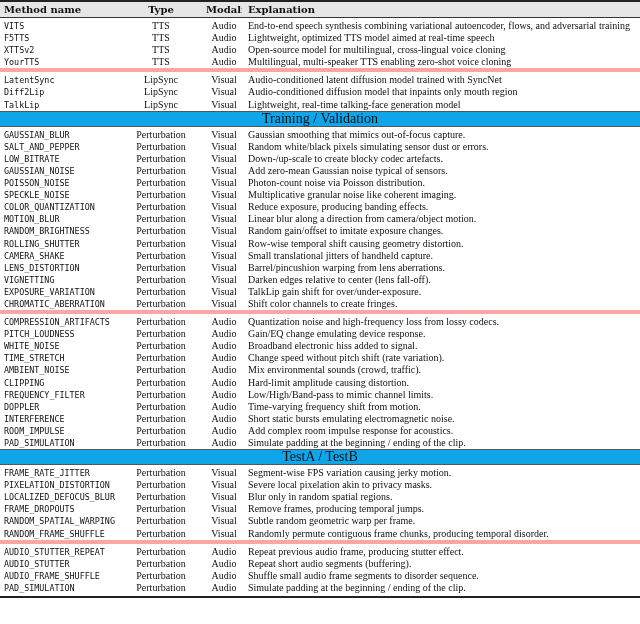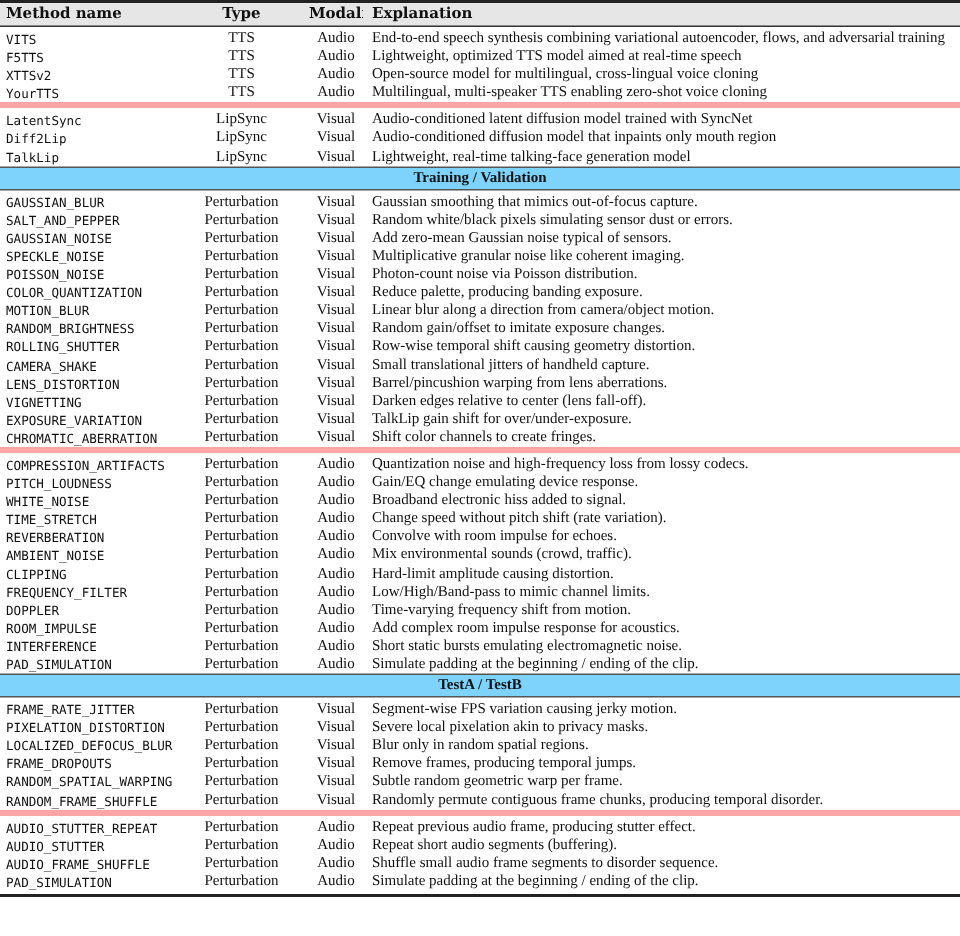--- a/index.html
+++ b/index.html
@@ -12,21 +12,21 @@
   td, th { padding: 0; height: 12.1px; line-height: 12.1px; font-size: 9.6px; white-space: nowrap; overflow: hidden; }
   th { font-family: "DejaVu Serif", serif; font-weight: bold; font-size: 10px; background: #e6e6e6; height: 15px; line-height: 15px; }
   th.left, td.left { text-align: left; }
   th.center, td.center { text-align: center; }
   td.name { font-family: "DejaVu Sans Mono", monospace; font-size: 8.4px; padding-left: 4px; }
   td.type, td.mod, td.exp { font-family: "Liberation Serif", serif; font-size: 10px; }
   td.exp { padding-left: 6px; }
   th.first { padding-left: 4px; }
   th.exp { padding-left: 6px; }
   tr.top-rule th { border-top: 2px solid #222; border-bottom: 1px solid #333; }
-  tr.section td { font-family: "Liberation Serif", serif; font-weight: bold; font-size: 10px; text-align: center; background: #7dd3fc; height: 14px; line-height: 14px; border-top: 1px solid #555; border-bottom: 1px solid #555; }
+  tr.section td { font-family: "Liberation Serif", serif; font-weight: normal; font-size: 14px; text-align: center; background: #0ea5e9; height: 14px; line-height: 14px; border-top: 1px solid #555; border-bottom: 1px solid #555; }
   tr.group-start td { border-top: 4px solid #fca5a5; padding-top: 2px; }
   tr.last td { border-bottom: 2px solid #222; padding-bottom: 2px; }
   tbody.pad-top tr:first-child td { padding-top: 2px; }
 </style>
 </head>
 <body>
 
 <table>
   <colgroup>
     <col class="c-name">
@@ -100,42 +100,48 @@
         <td class="center mod">Visual</td>
         <td class="left exp">Gaussian smoothing that mimics out-of-focus capture.</td>
       </tr>
       <tr>
         <td class="left name">SALT_AND_PEPPER</td>
         <td class="center type">Perturbation</td>
         <td class="center mod">Visual</td>
         <td class="left exp">Random white/black pixels simulating sensor dust or errors.</td>
       </tr>
       <tr>
+        <td class="left name">LOW_BITRATE</td>
+        <td class="center type">Perturbation</td>
+        <td class="center mod">Visual</td>
+        <td class="left exp">Down-/up-scale to create blocky codec artefacts.</td>
+      </tr>
+      <tr>
         <td class="left name">GAUSSIAN_NOISE</td>
         <td class="center type">Perturbation</td>
         <td class="center mod">Visual</td>
         <td class="left exp">Add zero-mean Gaussian noise typical of sensors.</td>
       </tr>
       <tr>
+        <td class="left name">POISSON_NOISE</td>
+        <td class="center type">Perturbation</td>
+        <td class="center mod">Visual</td>
+        <td class="left exp">Photon-count noise via Poisson distribution.</td>
+      </tr>
+      <tr>
         <td class="left name">SPECKLE_NOISE</td>
         <td class="center type">Perturbation</td>
         <td class="center mod">Visual</td>
         <td class="left exp">Multiplicative granular noise like coherent imaging.</td>
       </tr>
       <tr>
-        <td class="left name">POISSON_NOISE</td>
-        <td class="center type">Perturbation</td>
-        <td class="center mod">Visual</td>
-        <td class="left exp">Photon-count noise via Poisson distribution.</td>
-      </tr>
-      <tr>
         <td class="left name">COLOR_QUANTIZATION</td>
         <td class="center type">Perturbation</td>
         <td class="center mod">Visual</td>
-        <td class="left exp">Reduce palette, producing banding exposure.</td>
+        <td class="left exp">Reduce exposure, producing banding effects.</td>
       </tr>
       <tr>
         <td class="left name">MOTION_BLUR</td>
         <td class="center type">Perturbation</td>
         <td class="center mod">Visual</td>
         <td class="left exp">Linear blur along a direction from camera/object motion.</td>
       </tr>
       <tr>
         <td class="left name">RANDOM_BRIGHTNESS</td>
         <td class="center type">Perturbation</td>
@@ -198,26 +204,20 @@
         <td class="center mod">Audio</td>
         <td class="left exp">Broadband electronic hiss added to signal.</td>
       </tr>
       <tr>
         <td class="left name">TIME_STRETCH</td>
         <td class="center type">Perturbation</td>
         <td class="center mod">Audio</td>
         <td class="left exp">Change speed without pitch shift (rate variation).</td>
       </tr>
       <tr>
-        <td class="left name">REVERBERATION</td>
-        <td class="center type">Perturbation</td>
-        <td class="center mod">Audio</td>
-        <td class="left exp">Convolve with room impulse for echoes.</td>
-      </tr>
-      <tr>
         <td class="left name">AMBIENT_NOISE</td>
         <td class="center type">Perturbation</td>
         <td class="center mod">Audio</td>
         <td class="left exp">Mix environmental sounds (crowd, traffic).</td>
       </tr>
       <tr>
         <td class="left name">CLIPPING</td>
         <td class="center type">Perturbation</td>
         <td class="center mod">Audio</td>
         <td class="left exp">Hard-limit amplitude causing distortion.</td>
@@ -228,30 +228,30 @@
         <td class="center mod">Audio</td>
         <td class="left exp">Low/High/Band-pass to mimic channel limits.</td>
       </tr>
       <tr>
         <td class="left name">DOPPLER</td>
         <td class="center type">Perturbation</td>
         <td class="center mod">Audio</td>
         <td class="left exp">Time-varying frequency shift from motion.</td>
       </tr>
       <tr>
+        <td class="left name">INTERFERENCE</td>
+        <td class="center type">Perturbation</td>
+        <td class="center mod">Audio</td>
+        <td class="left exp">Short static bursts emulating electromagnetic noise.</td>
+      </tr>
+      <tr>
         <td class="left name">ROOM_IMPULSE</td>
         <td class="center type">Perturbation</td>
         <td class="center mod">Audio</td>
         <td class="left exp">Add complex room impulse response for acoustics.</td>
-      </tr>
-      <tr>
-        <td class="left name">INTERFERENCE</td>
-        <td class="center type">Perturbation</td>
-        <td class="center mod">Audio</td>
-        <td class="left exp">Short static bursts emulating electromagnetic noise.</td>
       </tr>
       <tr>
         <td class="left name">PAD_SIMULATION</td>
         <td class="center type">Perturbation</td>
         <td class="center mod">Audio</td>
         <td class="left exp">Simulate padding at the beginning / ending of the clip.</td>
       </tr>
     </tbody>
   <tbody>
     <tr class="section">

